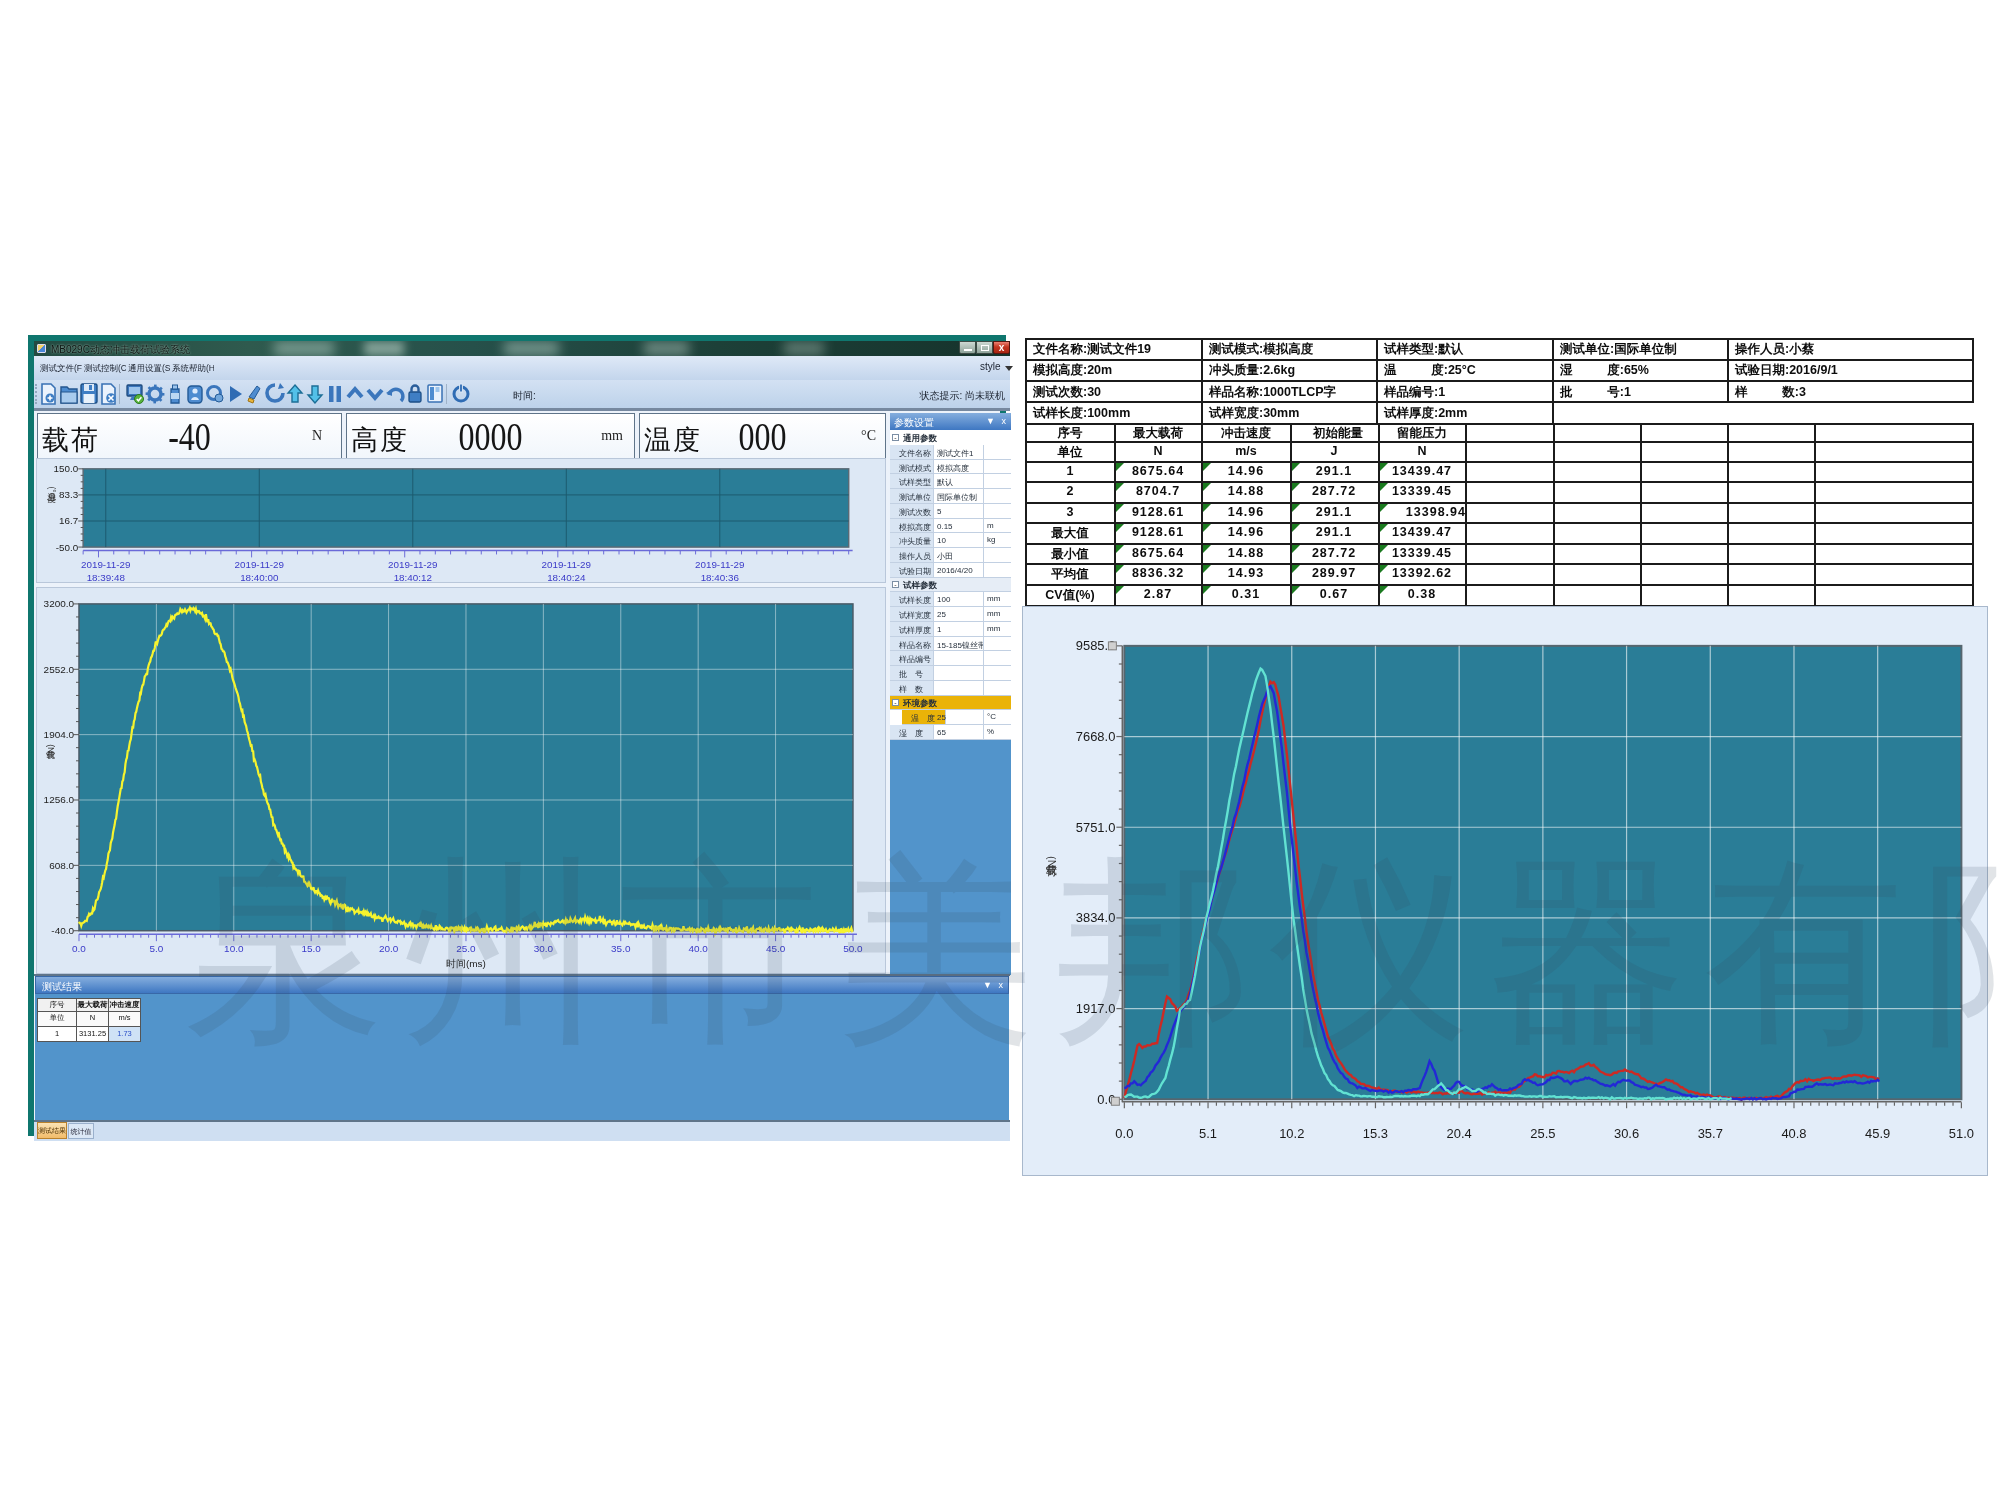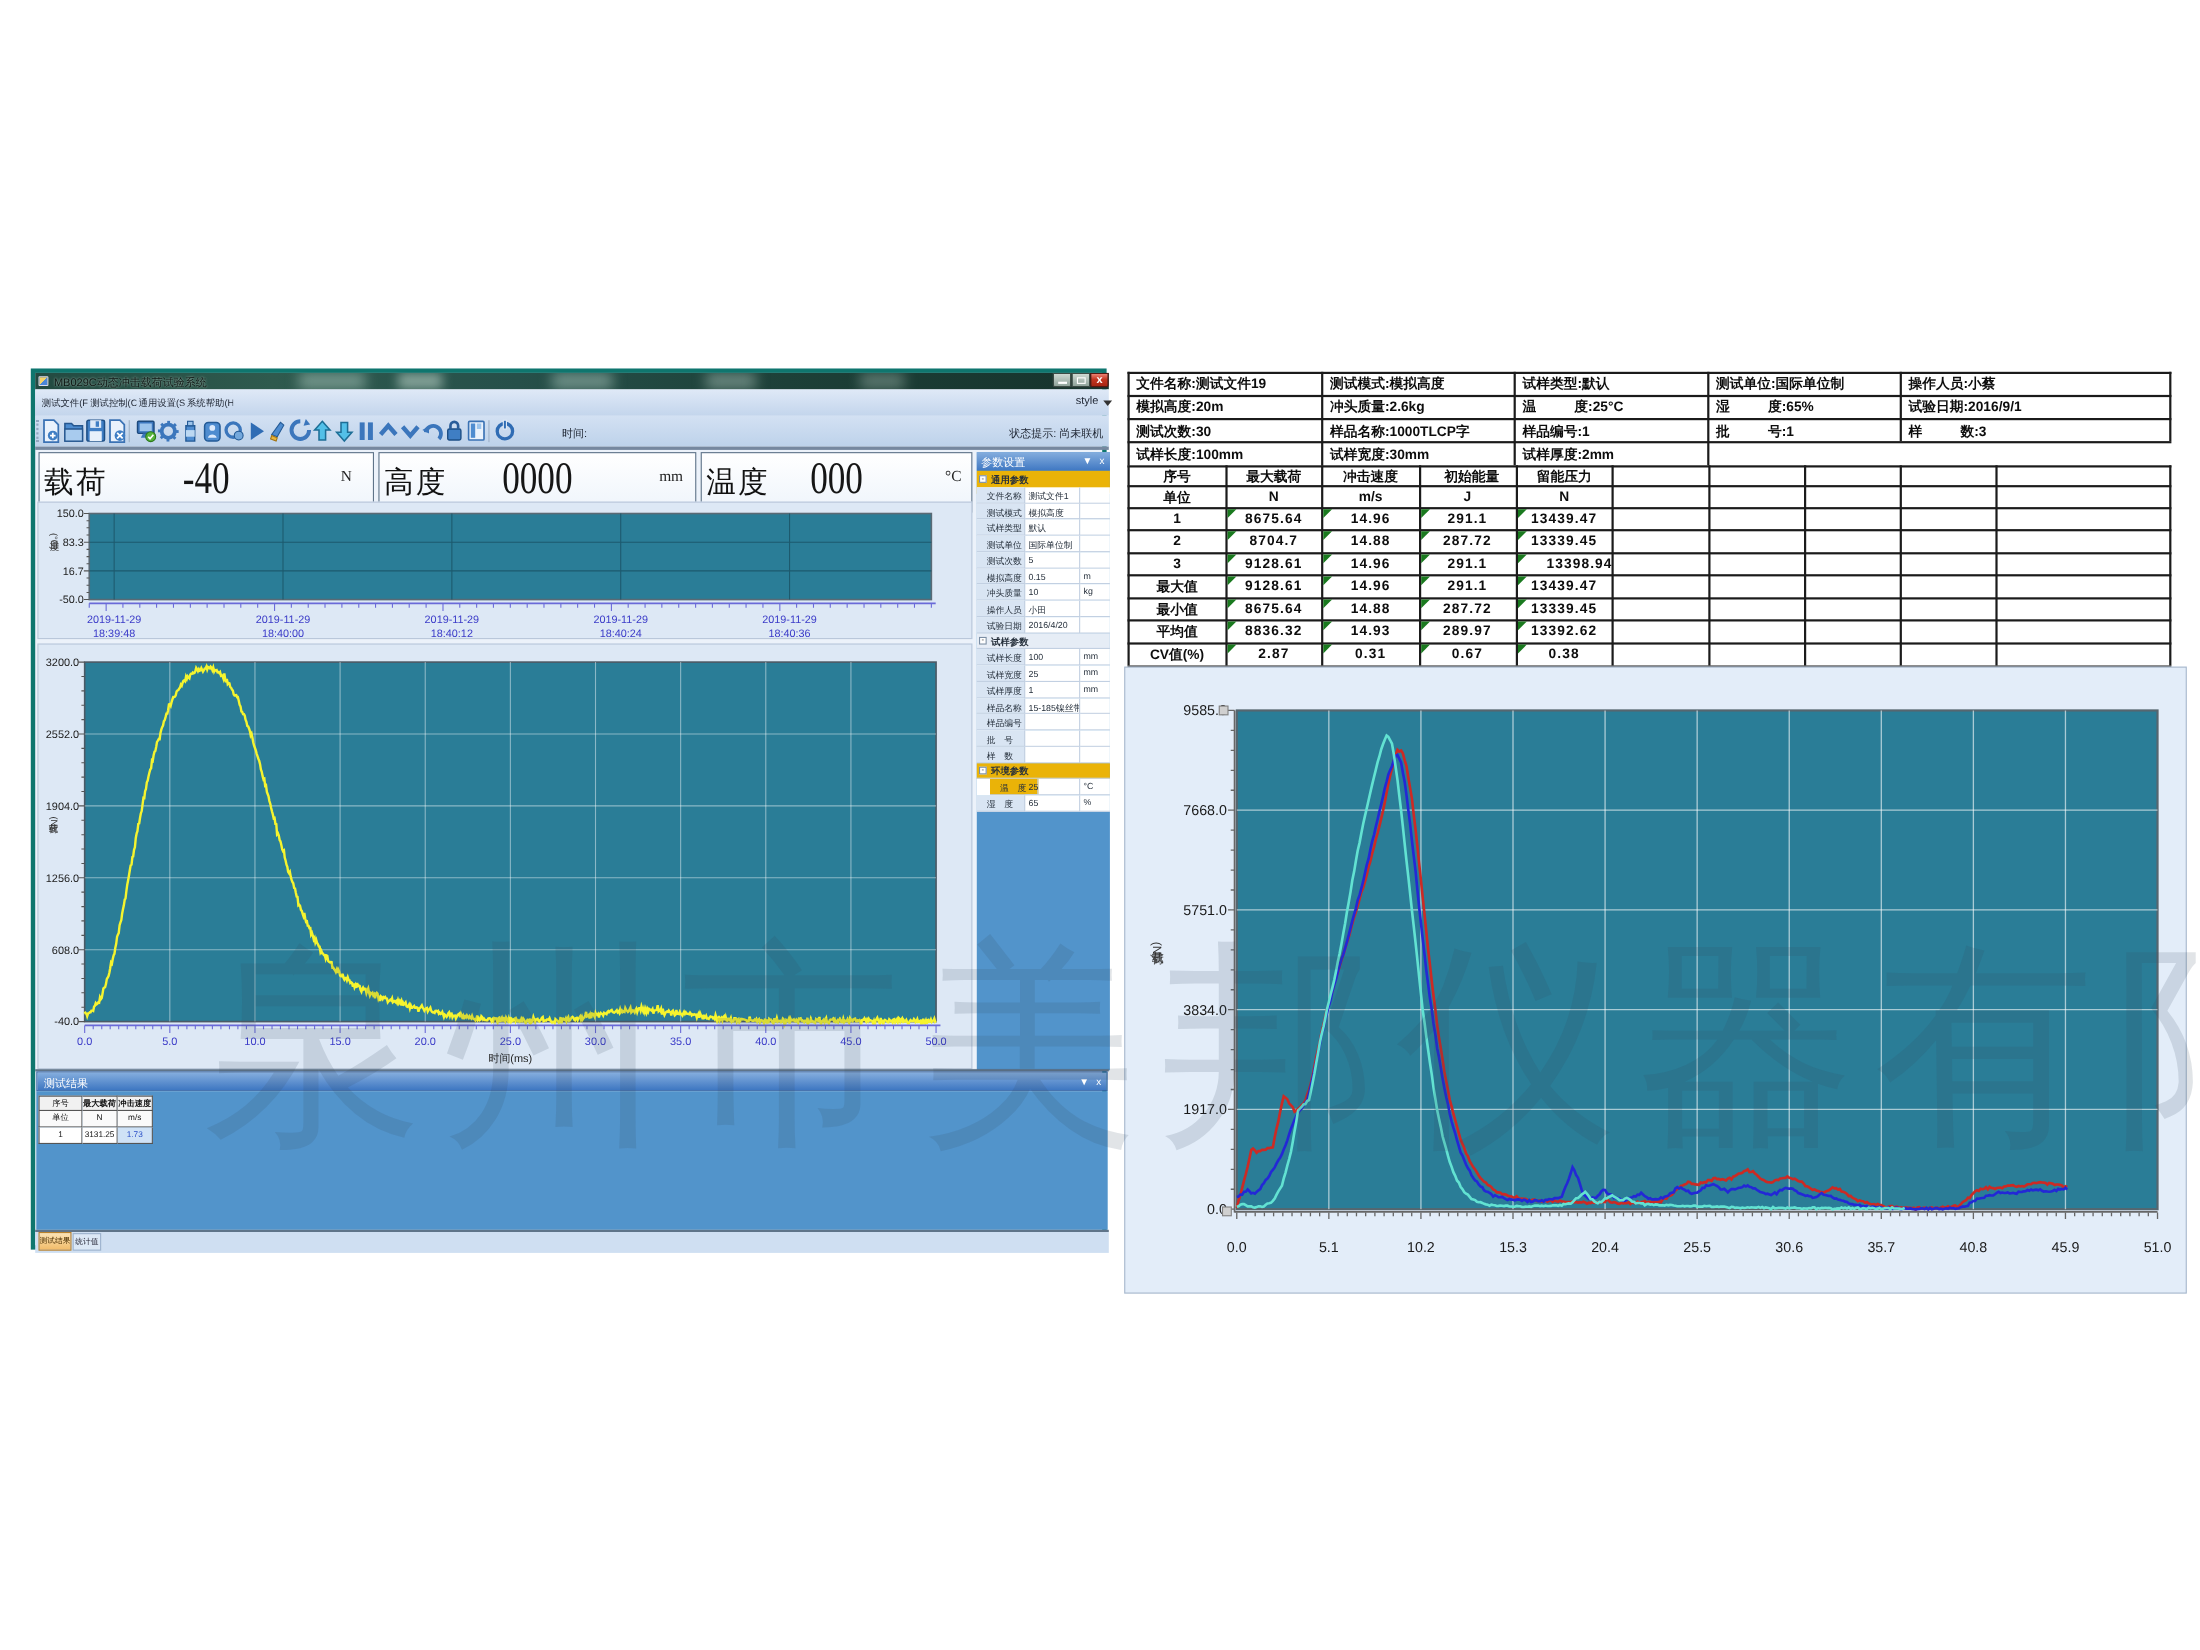--- a/index.html
+++ b/index.html
@@ -1,16 +1,16 @@
 <!DOCTYPE html>
 <html><head><meta charset="utf-8"><style>
 *{margin:0;padding:0;box-sizing:border-box}
 body{width:2000px;height:1500px;background:#fff;font-family:"Liberation Sans",sans-serif;position:relative;overflow:hidden}
 .abs{position:absolute}
-#win{left:28px;top:335px;width:978px;height:801px;background:#ecf2fa;border:4px solid #0f766e}
+#win{left:28px;top:335px;width:978px;height:801px;background:#ecf2fa;border:6px solid #0f766e}
 #title{left:0;top:0;width:976px;height:15px;background:linear-gradient(90deg,#234a41 0%,#2f5a4e 22%,#26504a 45%,#1d4038 70%,#16332c 100%);overflow:hidden}
 #title .tt{left:17px;top:2px;font-size:10px;color:#0d1512;text-shadow:0 0 2px rgba(220,240,230,.8);letter-spacing:0}
 #menubar{left:0;top:15px;width:976px;height:24px;background:linear-gradient(#dfe9f7,#c3d5ec)}
 #menubar .mi{top:7px;font-size:8.5px;color:#1c2330}
 #toolbar{left:0;top:39px;width:976px;height:28px;background:linear-gradient(#d3e1f3,#bdd2ea)}
 #tbline{left:0;top:67px;width:976px;height:3px;background:#76889f}
 .rd{top:72px;height:55px;border:1px solid #5f7489;background:linear-gradient(#fff,#eef4fb)}
 .rd .lab{left:4px;top:8px;font-size:27px;color:#111;letter-spacing:2px}
 .rd .val{width:100%;text-align:center;top:-2px;font-family:"Liberation Serif",serif;font-size:41px;color:#161616;transform:scaleX(0.78)}
 .rd .unit{top:14px;font-family:"Liberation Serif",serif;font-size:14px;color:#222}
@@ -426,21 +426,21 @@
 <text x="819.0" y="366" font-size="10" fill="#3b3bc8" text-anchor="middle">50.0</text>
 <text x="430" y="381" font-size="10" fill="#222" text-anchor="middle">时间(ms)</text>
 <text x="13" y="157" font-size="8.5" fill="#333" writing-mode="tb">载荷(N)</text>
 </svg>
 <div id="ppanel" class="abs">
 <div class="phead abs" style="left:0;top:0;width:121px;height:17px">
         <span style="position:absolute;left:4px;top:3px">参数设置</span>
         <span style="position:absolute;right:16px;top:3px;font-size:9px">▼</span>
         <span style="position:absolute;right:5px;top:3px;font-size:9px">x</span>
       </div>
-<div class="prow" style="top:17.0px;height:21px;background:#eab308;border-bottom:1px solid #c2d0e2">
+<div class="prow" style="top:17.0px;height:21px;background:#ffffff;border-bottom:1px solid #c2d0e2">
         <div class="abs" style="left:2px;top:3.5px;width:7px;height:7px;border:1px solid #7b8ea4;background:#fff;font-size:7px;line-height:5px;text-align:center;color:#333">-</div>
         <div class="abs" style="left:13px;top:2.5px;font-weight:bold;font-size:8.5px">通用参数</div>
       </div>
 <div class="prow" style="top:31.8px;height:14.8px;background:#fff">
         <div class="pcell" style="left:0;top:0;width:44px;height:14.8px;background:#d9e5f3">
           <span style="position:absolute;left:9px;top:3px">文件名称</span>
         </div>
         <div class="pcell" style="left:44px;top:0;width:50px;height:14.8px">
           <span style="position:absolute;left:3px;top:3px">测试文件1</span>
         </div>

